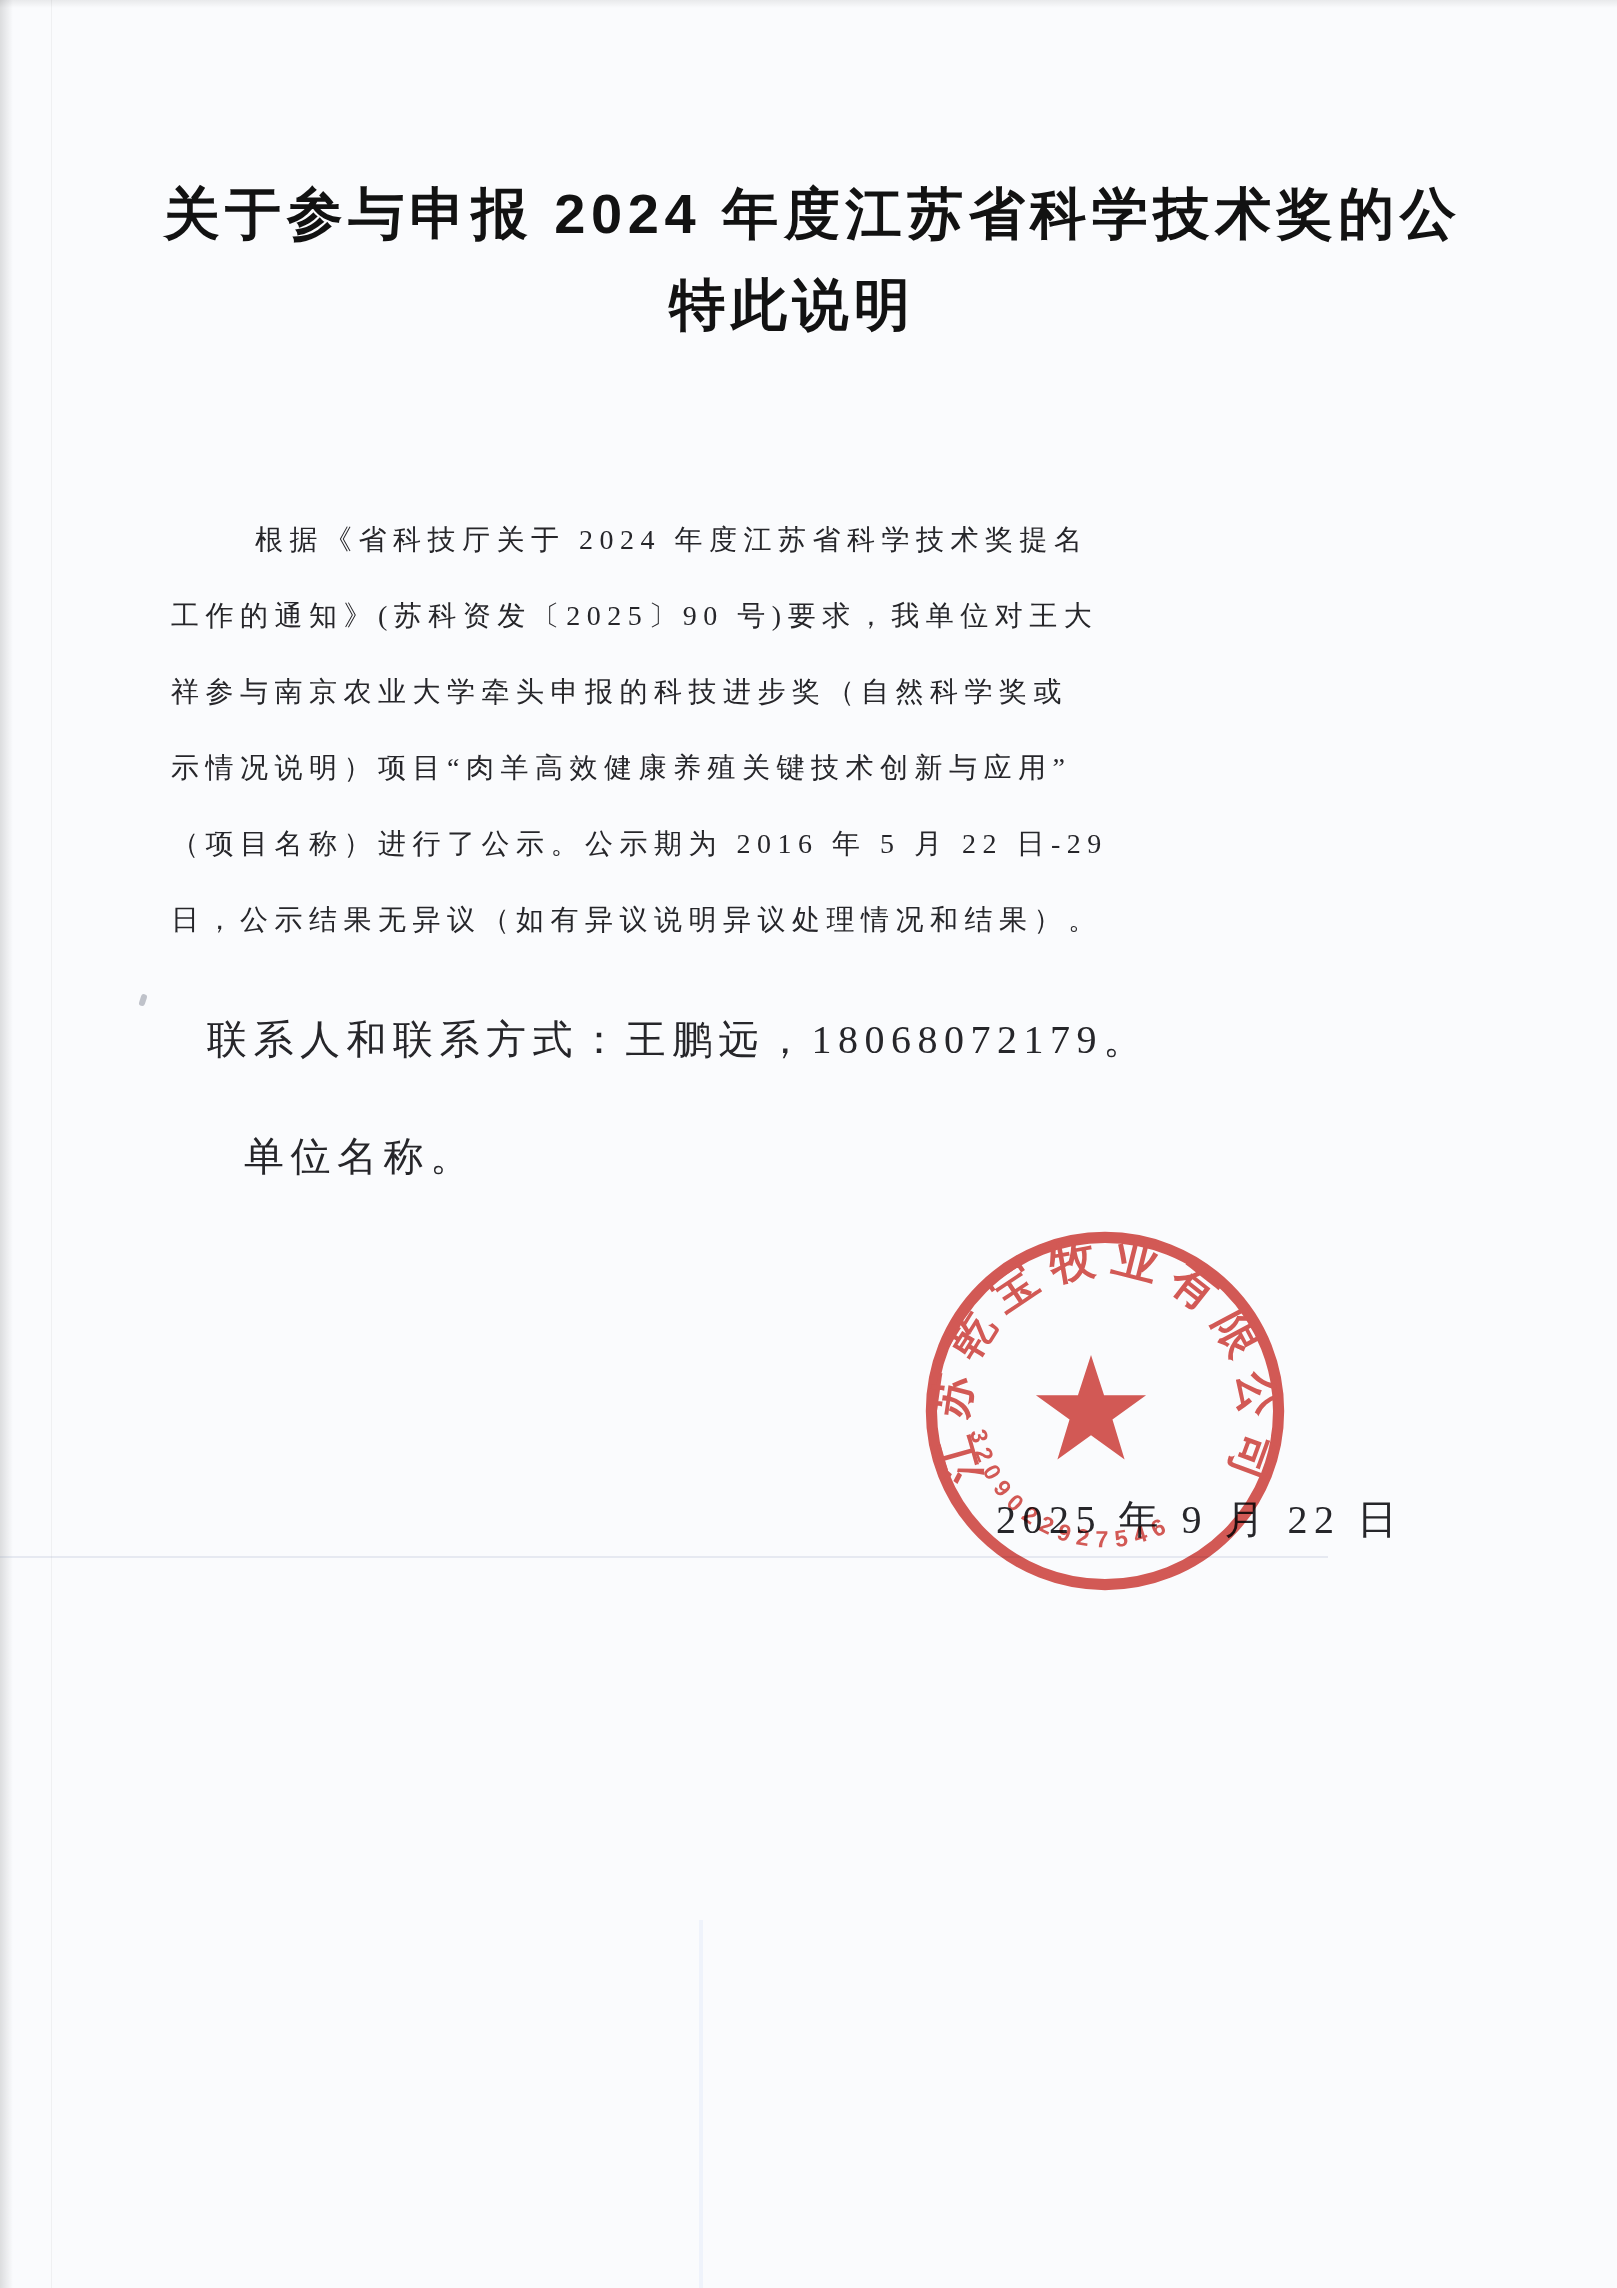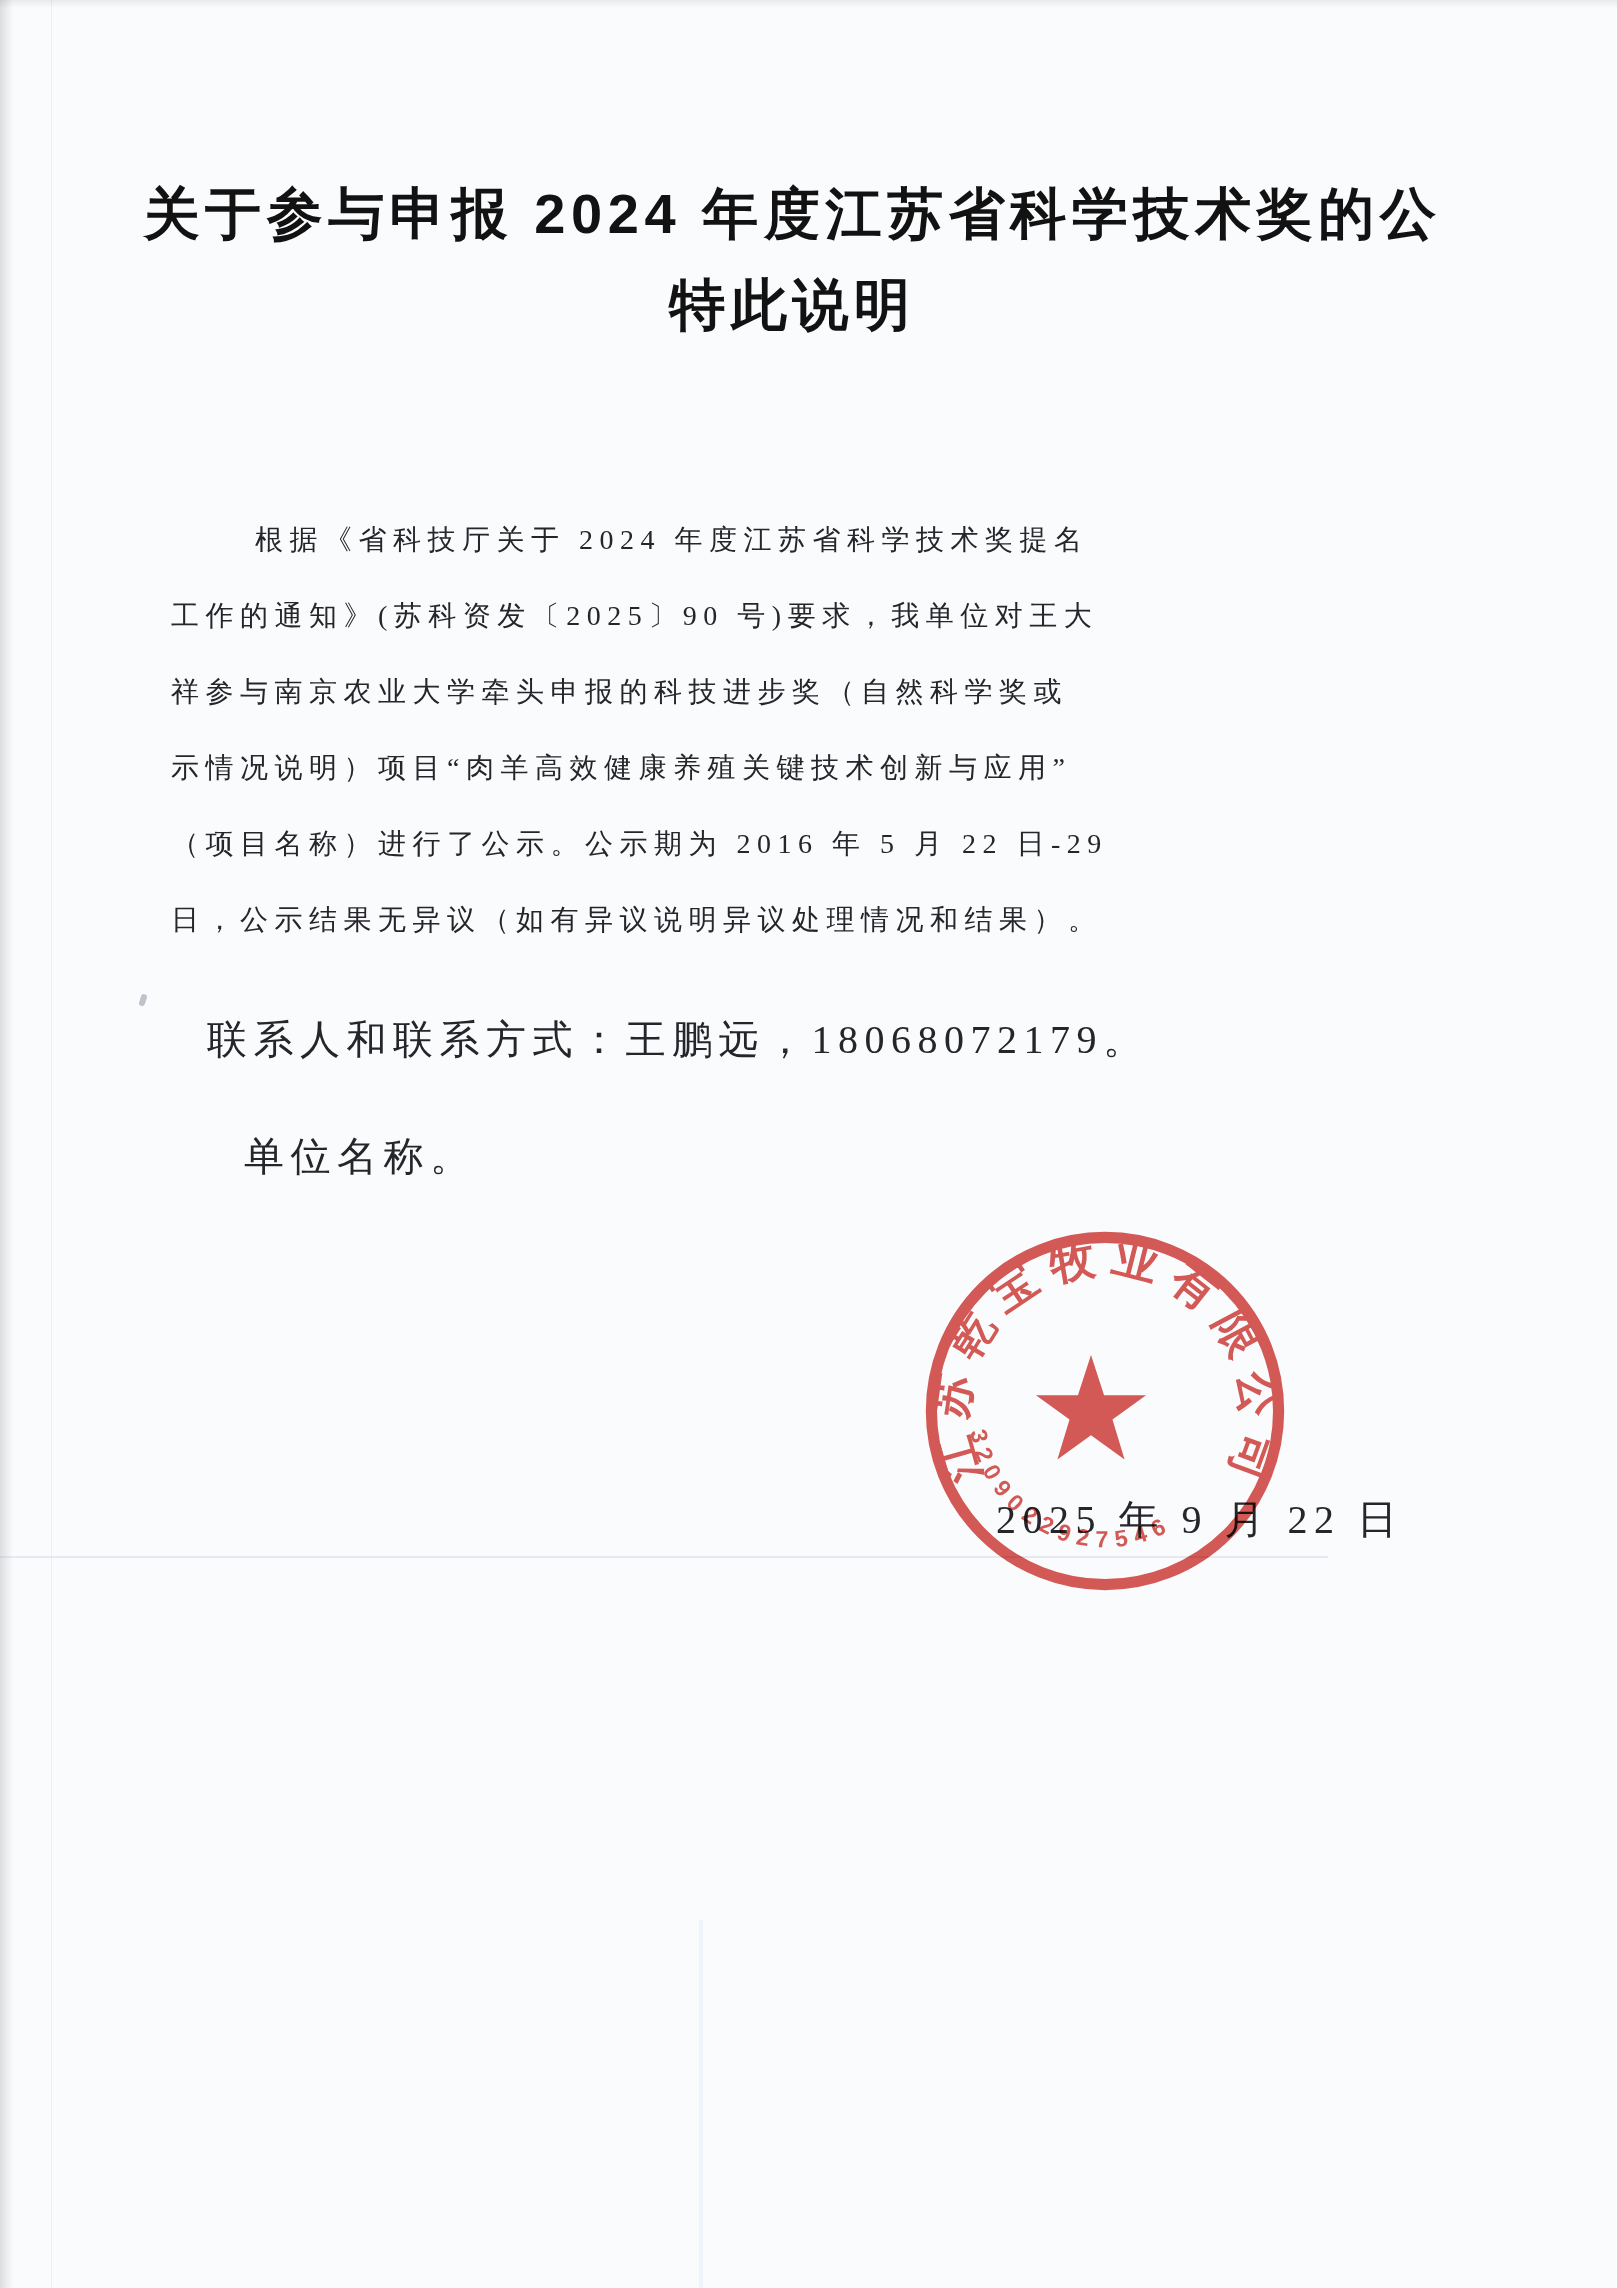--- a/index.html
+++ b/index.html
@@ -22,21 +22,21 @@
   .ink-speck{position:absolute;left:140px;top:994px;width:5.6px;height:12px;border-radius:2.8px;
     background:rgba(120,125,140,.45);transform:rotate(18deg);}
 
   
   .title-line{
     position:absolute;left:0;width:1585px;text-align:center;
     font-family:"Liberation Sans", sans-serif;
     font-weight:700;font-size:56px;letter-spacing:5.6px;color:#121212;
     white-space:nowrap;
   }
-  .title-1{top:177px;}
+  .title-1{top:177px;padding-left:20px;}
   .title-2{top:268px;}
 
   
   .body-block{position:absolute;left:171px;top:502px;width:1324px;}
   .body-line{
     font-size:28px;line-height:76px;letter-spacing:6.5px;
     white-space:nowrap;color:#26262a;
   }
   .body-line.indent{padding-left:84px;}
 

